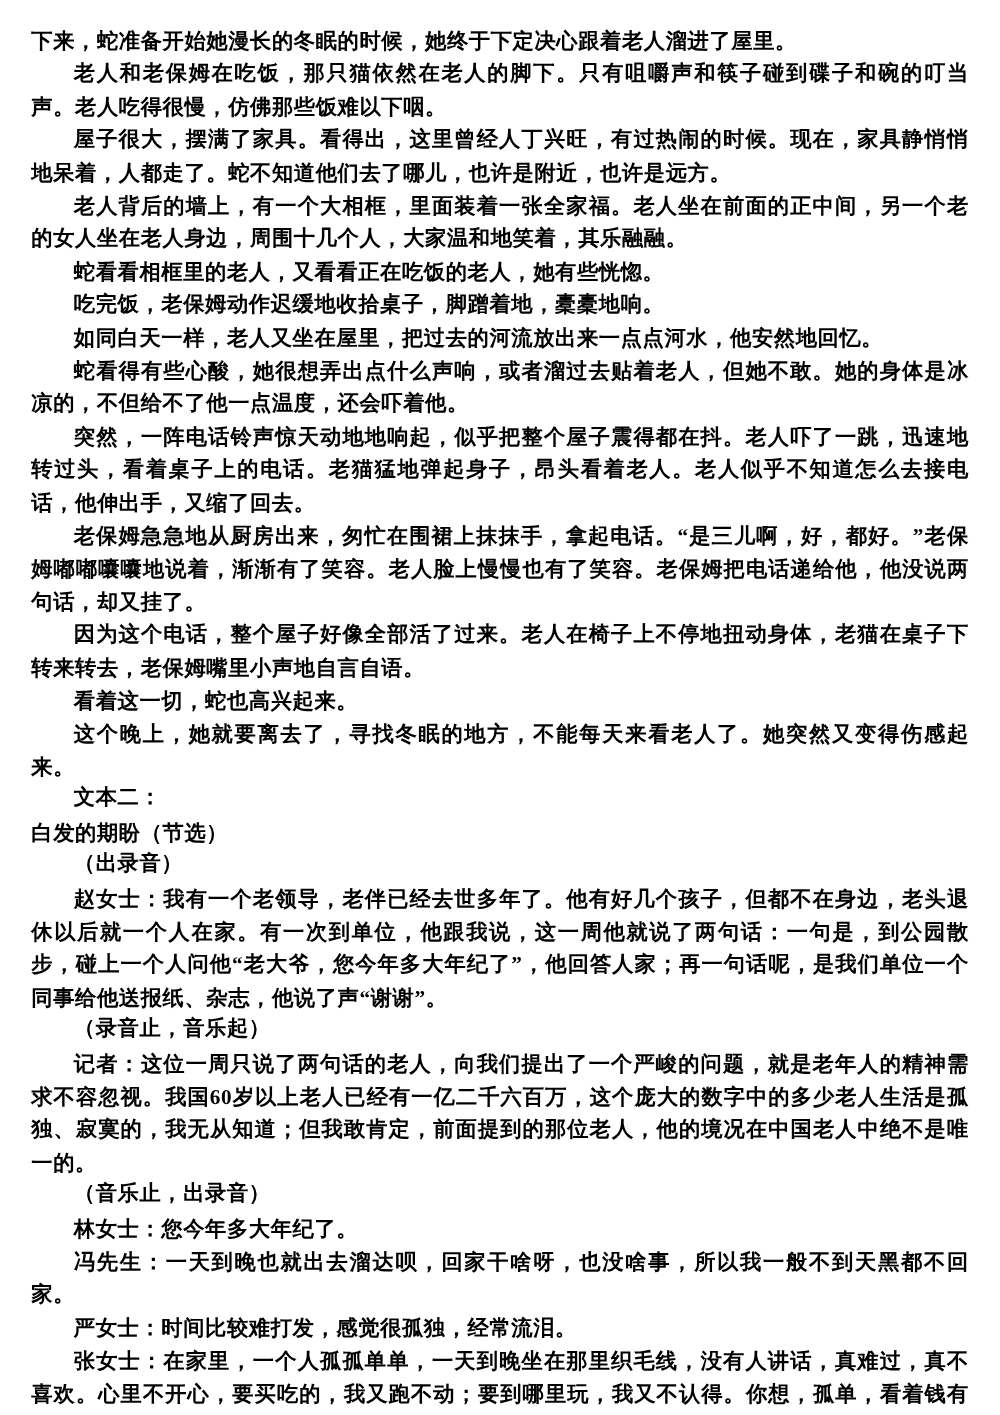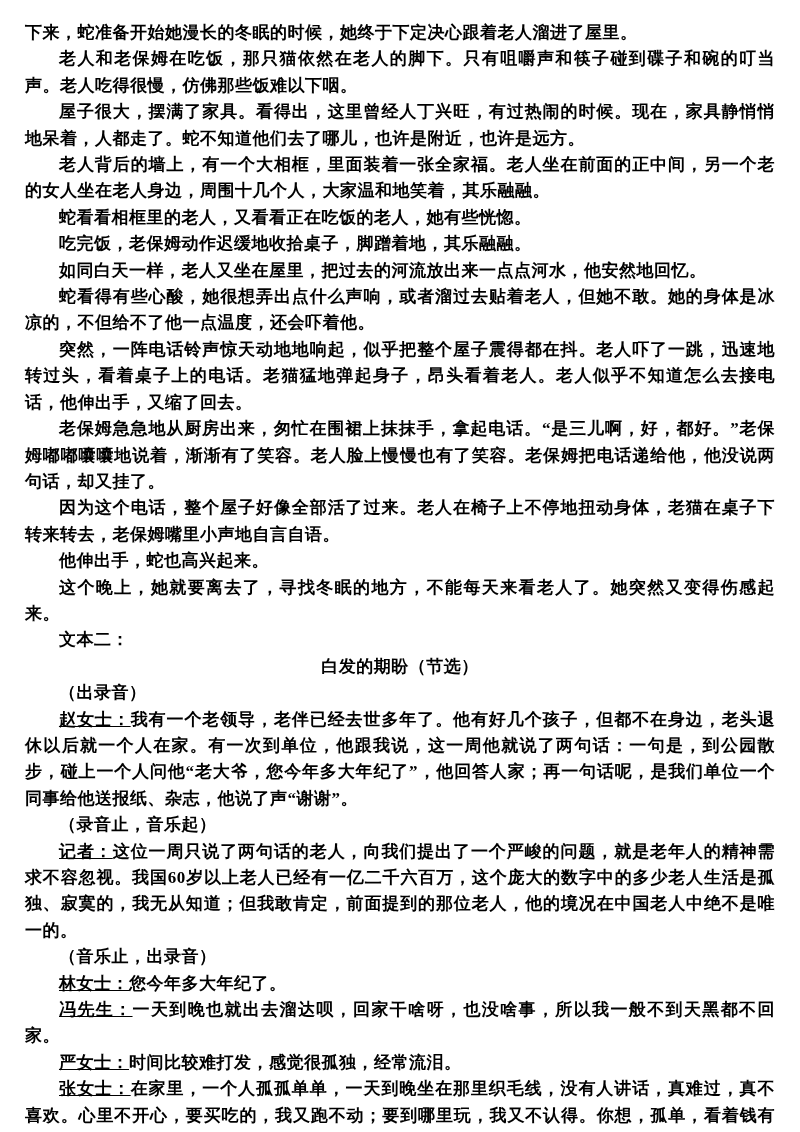--- a/index.html
+++ b/index.html
@@ -29,53 +29,52 @@
   }
   p {
     margin: 0;
     padding: 0;
     text-indent: 2em;
   }
   p.no-indent {
     text-indent: 0;
   }
   .passage-title {
-    text-align: center;
+    text-align: left;
     text-indent: 0;
     font-family: "Liberation Sans", "DejaVu Sans", sans-serif;
     font-weight: 700;
   }
   .section-label,
   .stage {
-    font-family: Liberation Sans, sans-serif;
+    font-family: Liberation Mono, monospace;
     font-weight: 700;
   }
   .speaker {
     font-weight: 700;
-    text-decoration: underline;
   }
 </style>
 </head>
 <body>
 
 <div class="page">
 
   <section>
     <p class="no-indent">下来，蛇准备开始她漫长的冬眠的时候，她终于下定决心跟着老人溜进了屋里。</p>
     <p>老人和老保姆在吃饭，那只猫依然在老人的脚下。只有咀嚼声和筷子碰到碟子和碗的叮当声。老人吃得很慢，仿佛那些饭难以下咽。</p>
     <p>屋子很大，摆满了家具。看得出，这里曾经人丁兴旺，有过热闹的时候。现在，家具静悄悄地呆着，人都走了。蛇不知道他们去了哪儿，也许是附近，也许是远方。</p>
     <p>老人背后的墙上，有一个大相框，里面装着一张全家福。老人坐在前面的正中间，另一个老的女人坐在老人身边，周围十几个人，大家温和地笑着，其乐融融。</p>
     <p>蛇看看相框里的老人，又看看正在吃饭的老人，她有些恍惚。</p>
-    <p>吃完饭，老保姆动作迟缓地收拾桌子，脚蹭着地，其乐融融。</p>
+    <p>吃完饭，老保姆动作迟缓地收拾桌子，脚蹭着地，橐橐地响。</p>
     <p>如同白天一样，老人又坐在屋里，把过去的河流放出来一点点河水，他安然地回忆。</p>
     <p>蛇看得有些心酸，她很想弄出点什么声响，或者溜过去贴着老人，但她不敢。她的身体是冰凉的，不但给不了他一点温度，还会吓着他。</p>
     <p>突然，一阵电话铃声惊天动地地响起，似乎把整个屋子震得都在抖。老人吓了一跳，迅速地转过头，看着桌子上的电话。老猫猛地弹起身子，昂头看着老人。老人似乎不知道怎么去接电话，他伸出手，又缩了回去。</p>
     <p>老保姆急急地从厨房出来，匆忙在围裙上抹抹手，拿起电话。“是三儿啊，好，都好。”老保姆嘟嘟囔囔地说着，渐渐有了笑容。老人脸上慢慢也有了笑容。老保姆把电话递给他，他没说两句话，却又挂了。</p>
     <p>因为这个电话，整个屋子好像全部活了过来。老人在椅子上不停地扭动身体，老猫在桌子下转来转去，老保姆嘴里小声地自言自语。</p>
-    <p>他伸出手，蛇也高兴起来。</p>
+    <p>看着这一切，蛇也高兴起来。</p>
     <p>这个晚上，她就要离去了，寻找冬眠的地方，不能每天来看老人了。她突然又变得伤感起来。</p>
   </section>
 
   <section>
     <p class="section-label">文本二：</p>
     <p class="passage-title">白发的期盼（节选）</p>
 
     <p class="stage">（出录音）</p>
 
     <p><span class="speaker">赵女士：</span><span>我有一个老领导，老伴已经去世多年了。他有好几个孩子，但都不在身边，老头退休以后就一个人在家。有一次到单位，他跟我说，这一周他就说了两句话：一句是，到公园散步，碰上一个人问他“老大爷，您今年多大年纪了”，他回答人家；再一句话呢，是我们单位一个同事给他送报纸、杂志，他说了声“谢谢”。</span></p>

